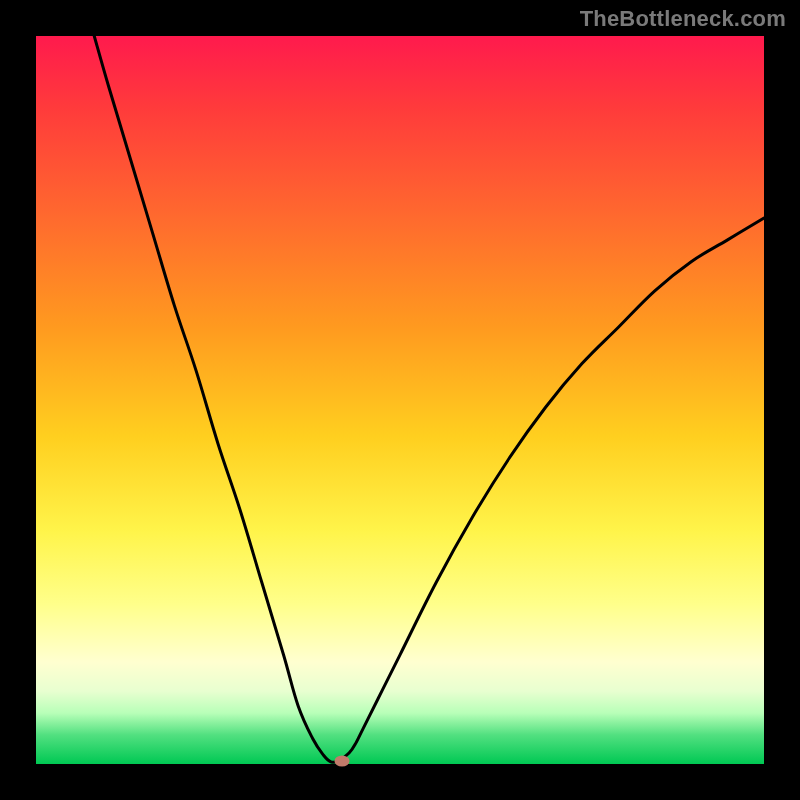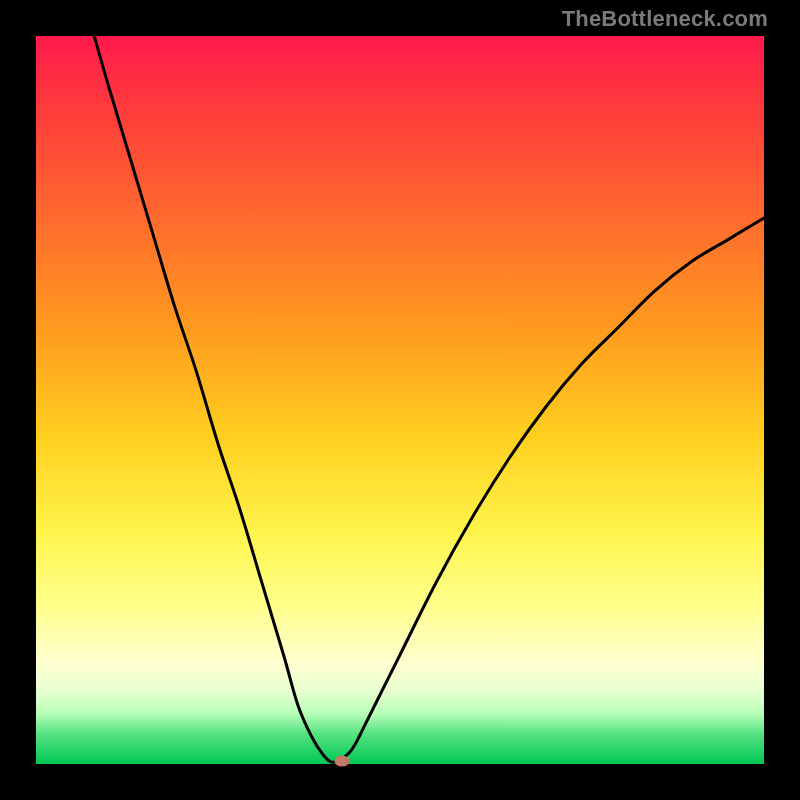--- a/index.html
+++ b/index.html
@@ -35,21 +35,21 @@
       #ffffd0 86%,
       #e8ffd0 90%,
       #b8ffb8 93%,
       #52e080 96%,
       #00c853 100%
     );
   }
   .watermark {
     position: absolute;
     top: 6px;
-    right: 32px;
+    right: 14px;
     font-family: Arial, Helvetica, sans-serif;
     font-size: 22px;
     font-weight: 600;
     color: #7a7a7a;
     letter-spacing: 0.2px;
   }
   .curve-svg {
     position: absolute;
     left: 0;
     top: 0;

